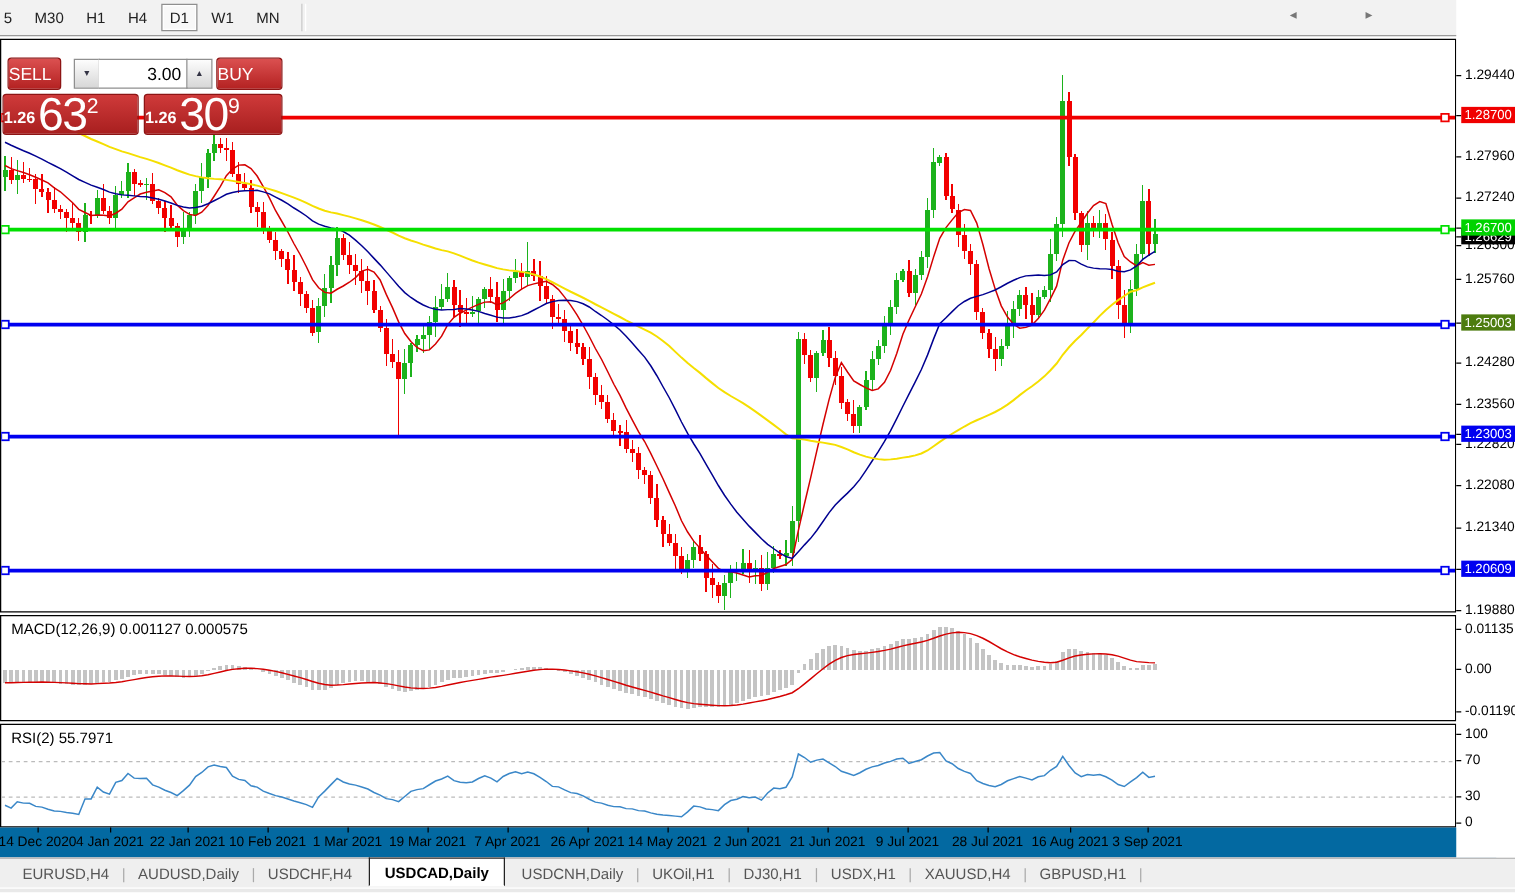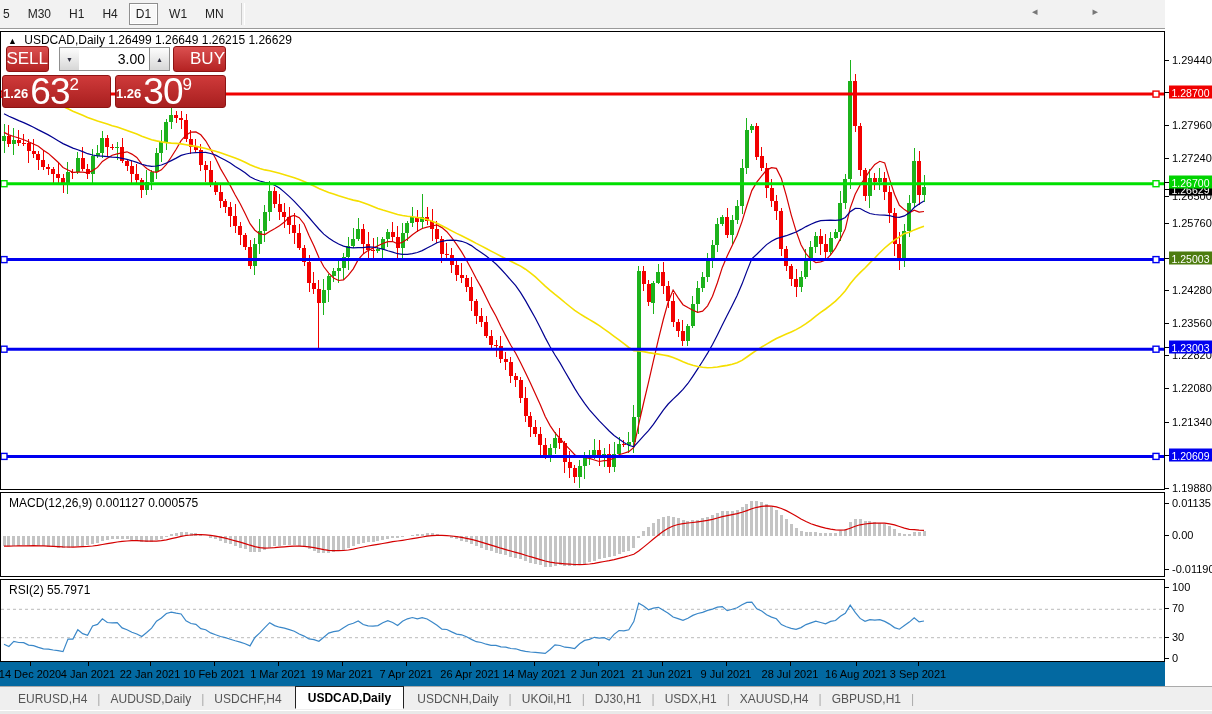--- a/index.html
+++ b/index.html
@@ -25,22 +25,22 @@
   #chartHeader{position:absolute;left:8px;top:33px;z-index:30;font-size:12px;color:#000;white-space:nowrap;}
   #collapseTri{font-size:9px;margin-right:4px;}
   #tradePanel{position:absolute;left:2px;top:46px;z-index:31;width:228px;height:62px;}
   .px-block{position:absolute;top:29px;height:33px;border:1px solid #8d1414;border-radius:3px;
             background:linear-gradient(#cf3a3a,#a81f1f);color:#fff;display:flex;align-items:flex-end;
             padding-bottom:0;box-sizing:border-box;}
   .px-small{font-size:13px;font-weight:bold;line-height:26px;margin-right:2px;}
   .px-big{font-size:37px;line-height:30px;letter-spacing:-1px;}
   .px-sup{font-size:17px;line-height:16px;align-self:flex-start;margin-top:1px;}
   .trade-btn{position:absolute;top:0;height:26px;border:1px solid #8d1414;border-radius:3px;
-             background:linear-gradient(#db5050,#b42222);color:#fff;font-size:17px;
-             display:flex;align-items:center;justify-content:flex-end;box-sizing:border-box;cursor:pointer;}
+             background:linear-gradient(#db5050,#b42222);color:#fff;font-size:14px;
+             display:flex;align-items:center;justify-content:flex-start;box-sizing:border-box;cursor:pointer;}
   .spin{position:absolute;top:1px;width:21px;height:24px;background:linear-gradient(#fdfdfd,#d7d7d7);
         border:1px solid #8f8f8f;box-sizing:border-box;display:flex;align-items:center;justify-content:center;
         font-size:7px;color:#334;cursor:pointer;}
   #volInput{position:absolute;left:77px;top:1px;width:71px;height:24px;border:1px solid #8f8f8f;
             border-left:none;border-right:none;box-sizing:border-box;font-family:inherit;
             font-size:14px;text-align:right;padding-right:5px;color:#000;}
   
   #axisCol{position:absolute;left:1165px;top:0;width:47px;height:686px;background:#fff;z-index:20;}
   .ax-label{position:absolute;left:7px;font-size:11px;color:#000;white-space:nowrap;transform:translateY(-50%);}
   .ax-tick{position:absolute;left:0;width:4px;height:1px;background:#000;}
@@ -676,26 +676,20 @@
 
   <div id="rsiPanel" class="panel">
     <svg id="rsiSvg" width="1163" height="81">
         <line x1="0" y1="29.3" x2="1163" y2="29.3" stroke="#bbbbbb" stroke-width="1" stroke-dasharray="3,3"></line>
         <line x1="0" y1="57.7" x2="1163" y2="57.7" stroke="#bbbbbb" stroke-width="1" stroke-dasharray="3,3"></line>
         <polyline points="3.0,64.2 7.9,66.5 12.8,61.4 17.8,62.5 22.7,62.6 27.6,65.1 32.5,65.7 37.4,67.4 42.4,68.8 47.3,69.1 52.2,70.0 57.1,70.6 62.0,71.6 67.0,59.1 71.9,59.1 76.8,49.7 81.7,53.6 86.6,55.3 91.6,45.9 96.5,44.4 101.4,38.8 106.3,42.5 111.2,42.8 116.2,42.6 121.1,47.9 126.0,49.7 130.9,52.2 135.8,54.0 140.8,56.5 145.7,52.5 150.6,48.1 155.5,41.2 160.4,38.0 165.4,33.5 170.3,32.1 175.2,33.2 180.1,34.0 185.0,40.9 190.0,43.5 194.9,44.4 199.8,48.6 204.7,49.7 209.6,52.9 214.6,54.8 219.5,56.5 224.4,57.6 229.3,59.2 234.2,60.8 239.2,62.2 244.1,63.7 249.0,65.9 253.9,57.5 258.8,52.9 263.8,47.7 268.7,42.7 273.6,45.6 278.5,47.2 283.4,48.1 288.4,49.6 293.3,51.2 298.2,54.0 303.1,56.1 308.0,58.9 313.0,59.7 317.9,61.3 322.8,57.2 327.7,53.1 332.6,51.7 337.6,50.9 342.5,47.8 347.4,44.8 352.3,43.2 357.2,40.9 362.2,44.5 367.1,45.8 372.0,46.2 376.9,45.6 381.8,42.8 386.8,40.7 391.7,42.5 396.6,45.5 401.5,41.2 406.4,38.8 411.4,37.5 416.3,38.9 421.2,37.7 426.1,39.0 431.0,41.9 436.0,45.2 440.9,49.1 445.8,49.5 450.7,51.9 455.6,54.1 460.6,54.8 465.5,56.7 470.4,59.4 475.3,61.7 480.2,62.5 485.2,64.2 490.1,65.3 495.0,65.4 499.9,66.9 504.8,67.1 509.8,68.5 514.7,68.8 519.6,70.3 524.5,71.4 529.4,72.0 534.4,72.4 539.3,72.9 544.2,73.4 549.1,69.5 554.0,64.9 559.0,65.5 563.9,67.2 568.8,67.7 573.7,68.5 578.6,63.7 583.6,60.4 588.5,59.4 593.4,57.3 598.3,58.2 603.2,57.7 608.2,60.1 613.1,54.4 618.0,50.5 622.9,50.9 627.8,49.8 632.8,41.6 637.7,23.2 642.6,26.0 647.5,29.8 652.4,28.1 657.4,27.3 662.3,30.3 667.2,33.2 672.1,37.0 677.0,38.6 682.0,40.3 686.9,38.2 691.8,35.4 696.7,33.5 701.6,32.4 706.6,30.4 711.5,29.1 716.4,27.2 721.3,26.6 726.2,30.7 731.2,29.2 736.1,27.8 741.0,24.8 745.9,22.4 750.8,22.1 755.8,28.8 760.7,31.0 765.6,34.8 770.5,37.1 775.4,38.8 780.4,44.6 785.3,46.8 790.2,48.4 795.1,49.4 800.0,47.6 805.0,44.6 809.9,42.9 814.8,41.2 819.7,42.5 824.6,43.9 829.6,41.4 834.5,40.5 839.4,36.2 844.3,33.2 849.2,25.1 854.2,32.4 859.1,38.4 864.0,41.3 868.9,39.6 873.8,40.1 878.8,39.7 883.7,41.4 888.6,44.1 893.5,47.6 898.4,49.2 903.4,45.5 908.3,42.1 913.2,37.8 918.1,41.9 923.0,41.0" fill="none" stroke="#3a87c8" stroke-width="1.2"></polyline>
       </svg>
     <div class="panel-label">RSI(2) 55.7971</div>
   </div>
 
-  <div id="chartHeader">
-    <span id="collapseTri">▲</span>
-    <span>USDCAD,Daily</span>
-    <span> </span>
-    <span>1.26499 1.26649 1.26215 1.26629</span>
-  </div>
 
   <div id="tradePanel">
     <div class="trade-btn" style="left:4px;width:43px;">
       <span>SELL</span>
     </div>
     <div class="spin" style="left:57px;">
       <span>▼</span>
     </div>
     <input id="volInput" value="3.00" style="">
     <div class="spin" style="left:147px;">

